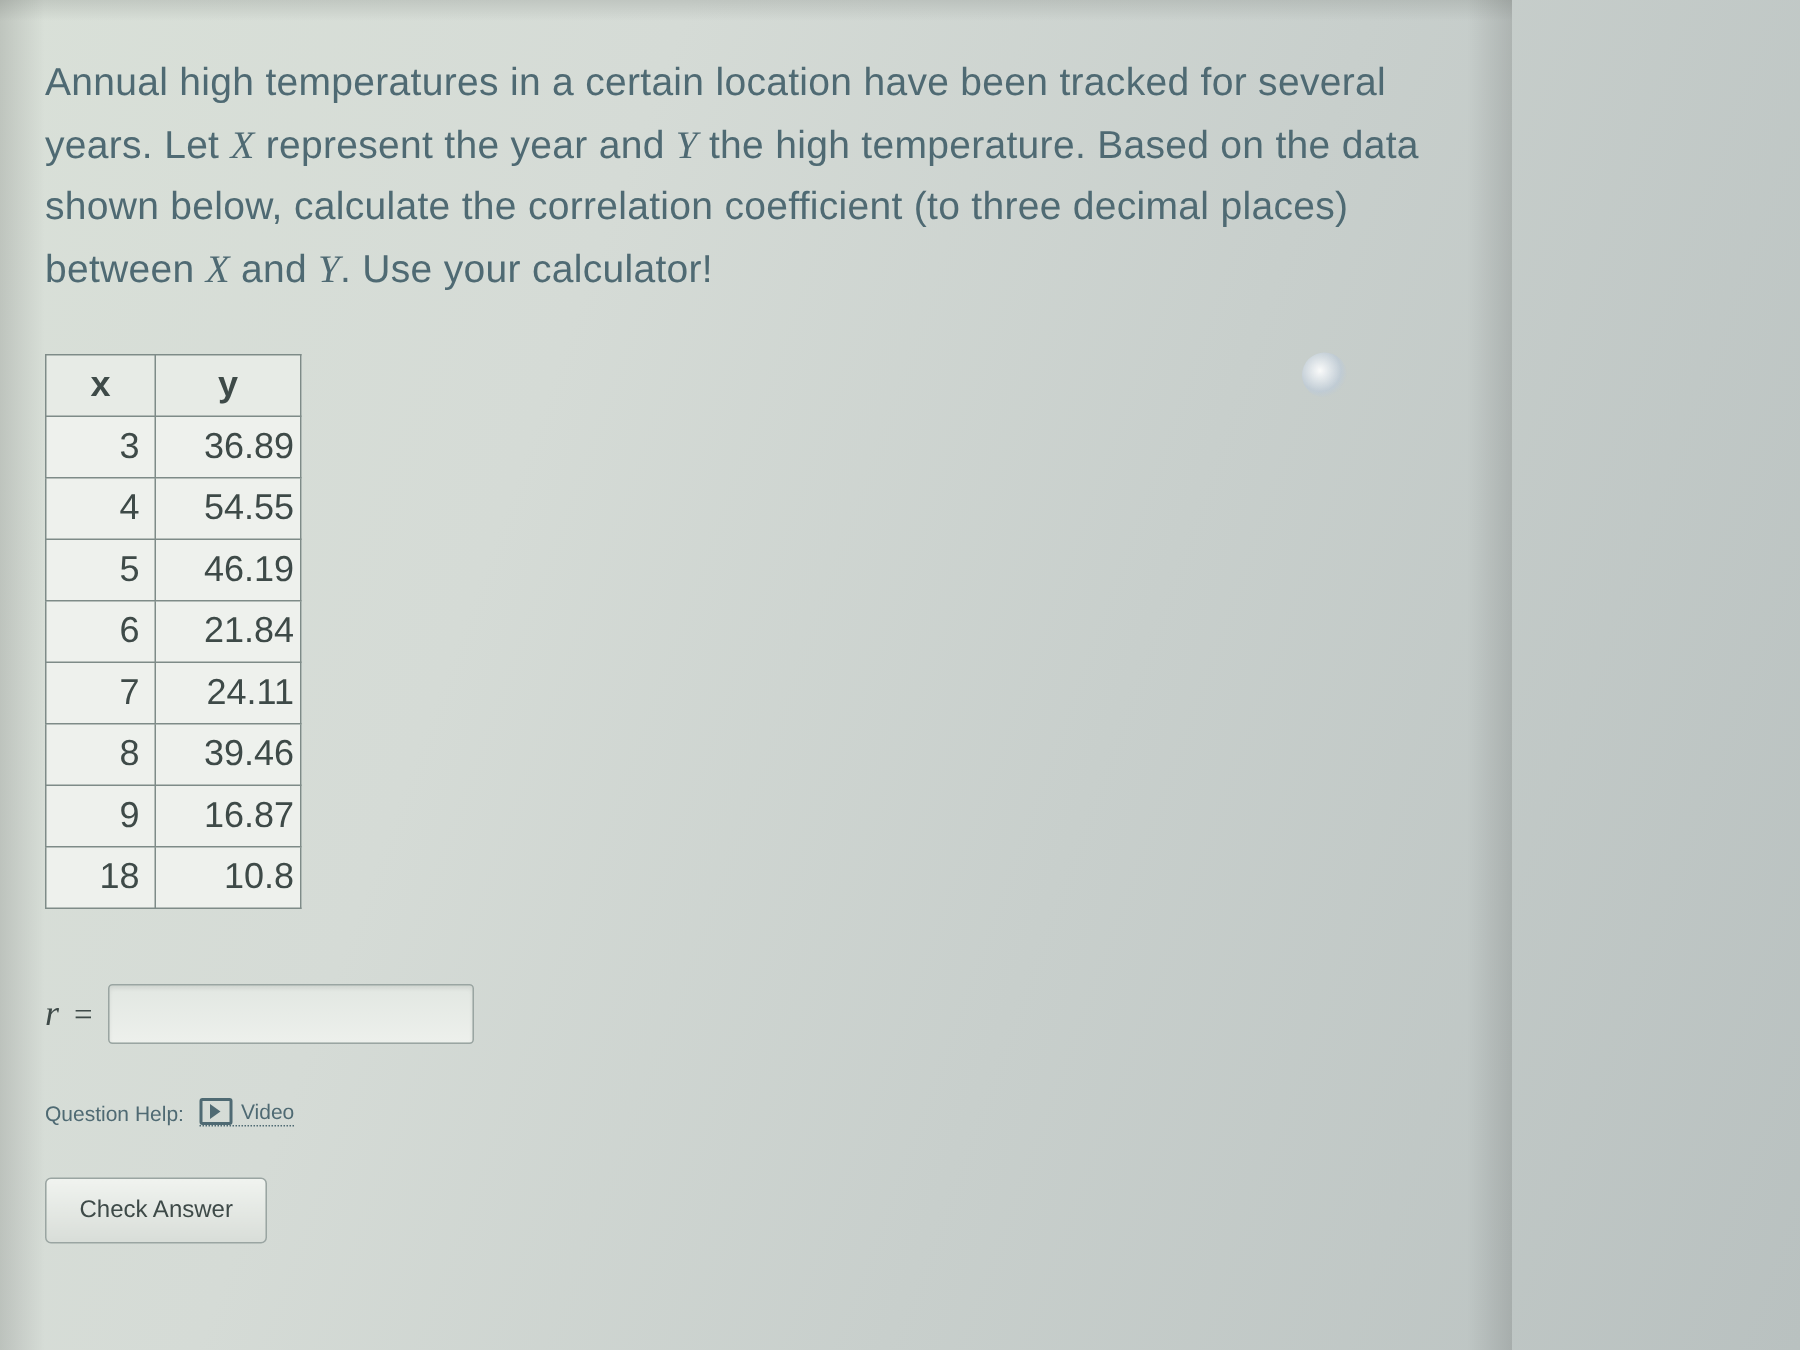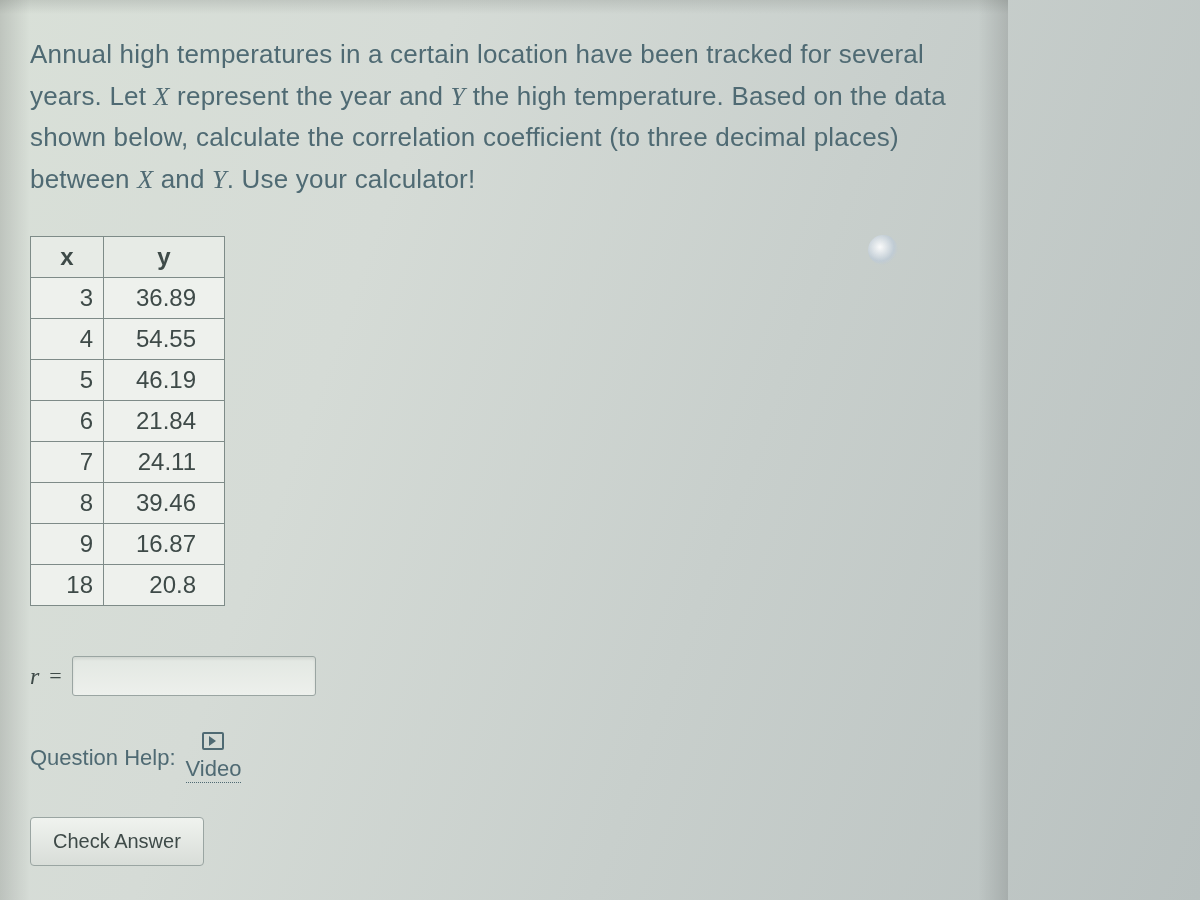--- a/index.html
+++ b/index.html
@@ -56,21 +56,21 @@
     font-size: 24px;
     color: #3e4a48;
     text-align: center;
     min-width: 48px;
   }
   table.data th {
     font-weight: bold;
     background: #e7ebe6;
   }
   table.data td.x-col { text-align: right; padding-right: 10px; }
-  table.data td.y-col { text-align: right; padding-right: 28px; min-width: 80px; }
+  table.data td.y-col { text-align: right; padding-right: 4px; min-width: 80px; }
 
   .answer-row {
     display: flex;
     align-items: center;
     gap: 10px;
     margin-bottom: 36px;
   }
   .answer-row .r-label {
     font-family: "Georgia", "Times New Roman", serif;
     font-style: italic;
@@ -87,35 +87,34 @@
     height: 34px;
     border: 1px solid #9aa5a2;
     border-radius: 3px;
     background: linear-gradient(#e2e7e2, #edf0ec);
     box-shadow: inset 0 2px 3px rgba(0,0,0,.08);
     font-size: 18px;
     padding: 2px 6px;
   }
 
   .help-row {
-    font-size: 22px;
+    font-size: 14px;
     color: #4f6a73;
     display: flex;
     align-items: center;
     gap: 10px;
     margin-bottom: 34px;
   }
   .help-row .video-link {
     color: #4f6a73;
     text-decoration: none;
     border-bottom: 1px dotted #4f6a73;
     display: inline-flex;
     align-items: center;
     gap: 6px;
-    flex-direction: column;
   }
   .video-icon {
     display: inline-block;
     width: 18px; height: 14px;
     border: 2px solid #4f6a73;
     border-radius: 2px;
     position: relative;
   }
   .video-icon::after {
     content: "";
@@ -123,21 +122,21 @@
     left: 5px; top: 2px;
     width: 0; height: 0;
     border-left: 7px solid #4f6a73;
     border-top: 5px solid transparent;
     border-bottom: 5px solid transparent;
   }
 
   .check-btn {
     display: inline-block;
     padding: 12px 22px;
-    font-size: 20px;
+    font-size: 16px;
     color: #3e4a48;
     background: linear-gradient(#f0f3ef, #d8ddd8);
     border: 1px solid #9aa5a2;
     border-radius: 4px;
     cursor: pointer;
   }
 
   
   .flare {
     position: absolute;
@@ -193,21 +192,21 @@
       <tr>
           <td class="x-col">8</td>
           <td class="y-col">39.46</td>
         </tr>
       <tr>
           <td class="x-col">9</td>
           <td class="y-col">16.87</td>
         </tr>
       <tr>
           <td class="x-col">18</td>
-          <td class="y-col">20.8</td>
+          <td class="y-col">10.8</td>
         </tr>
     </tbody>
   </table>
 
   <div class="answer-row">
     <span class="r-label">r</span>
     <span class="equals">=</span>
     <input class="answer-input" type="text" value="" style="">
   </div>
 

